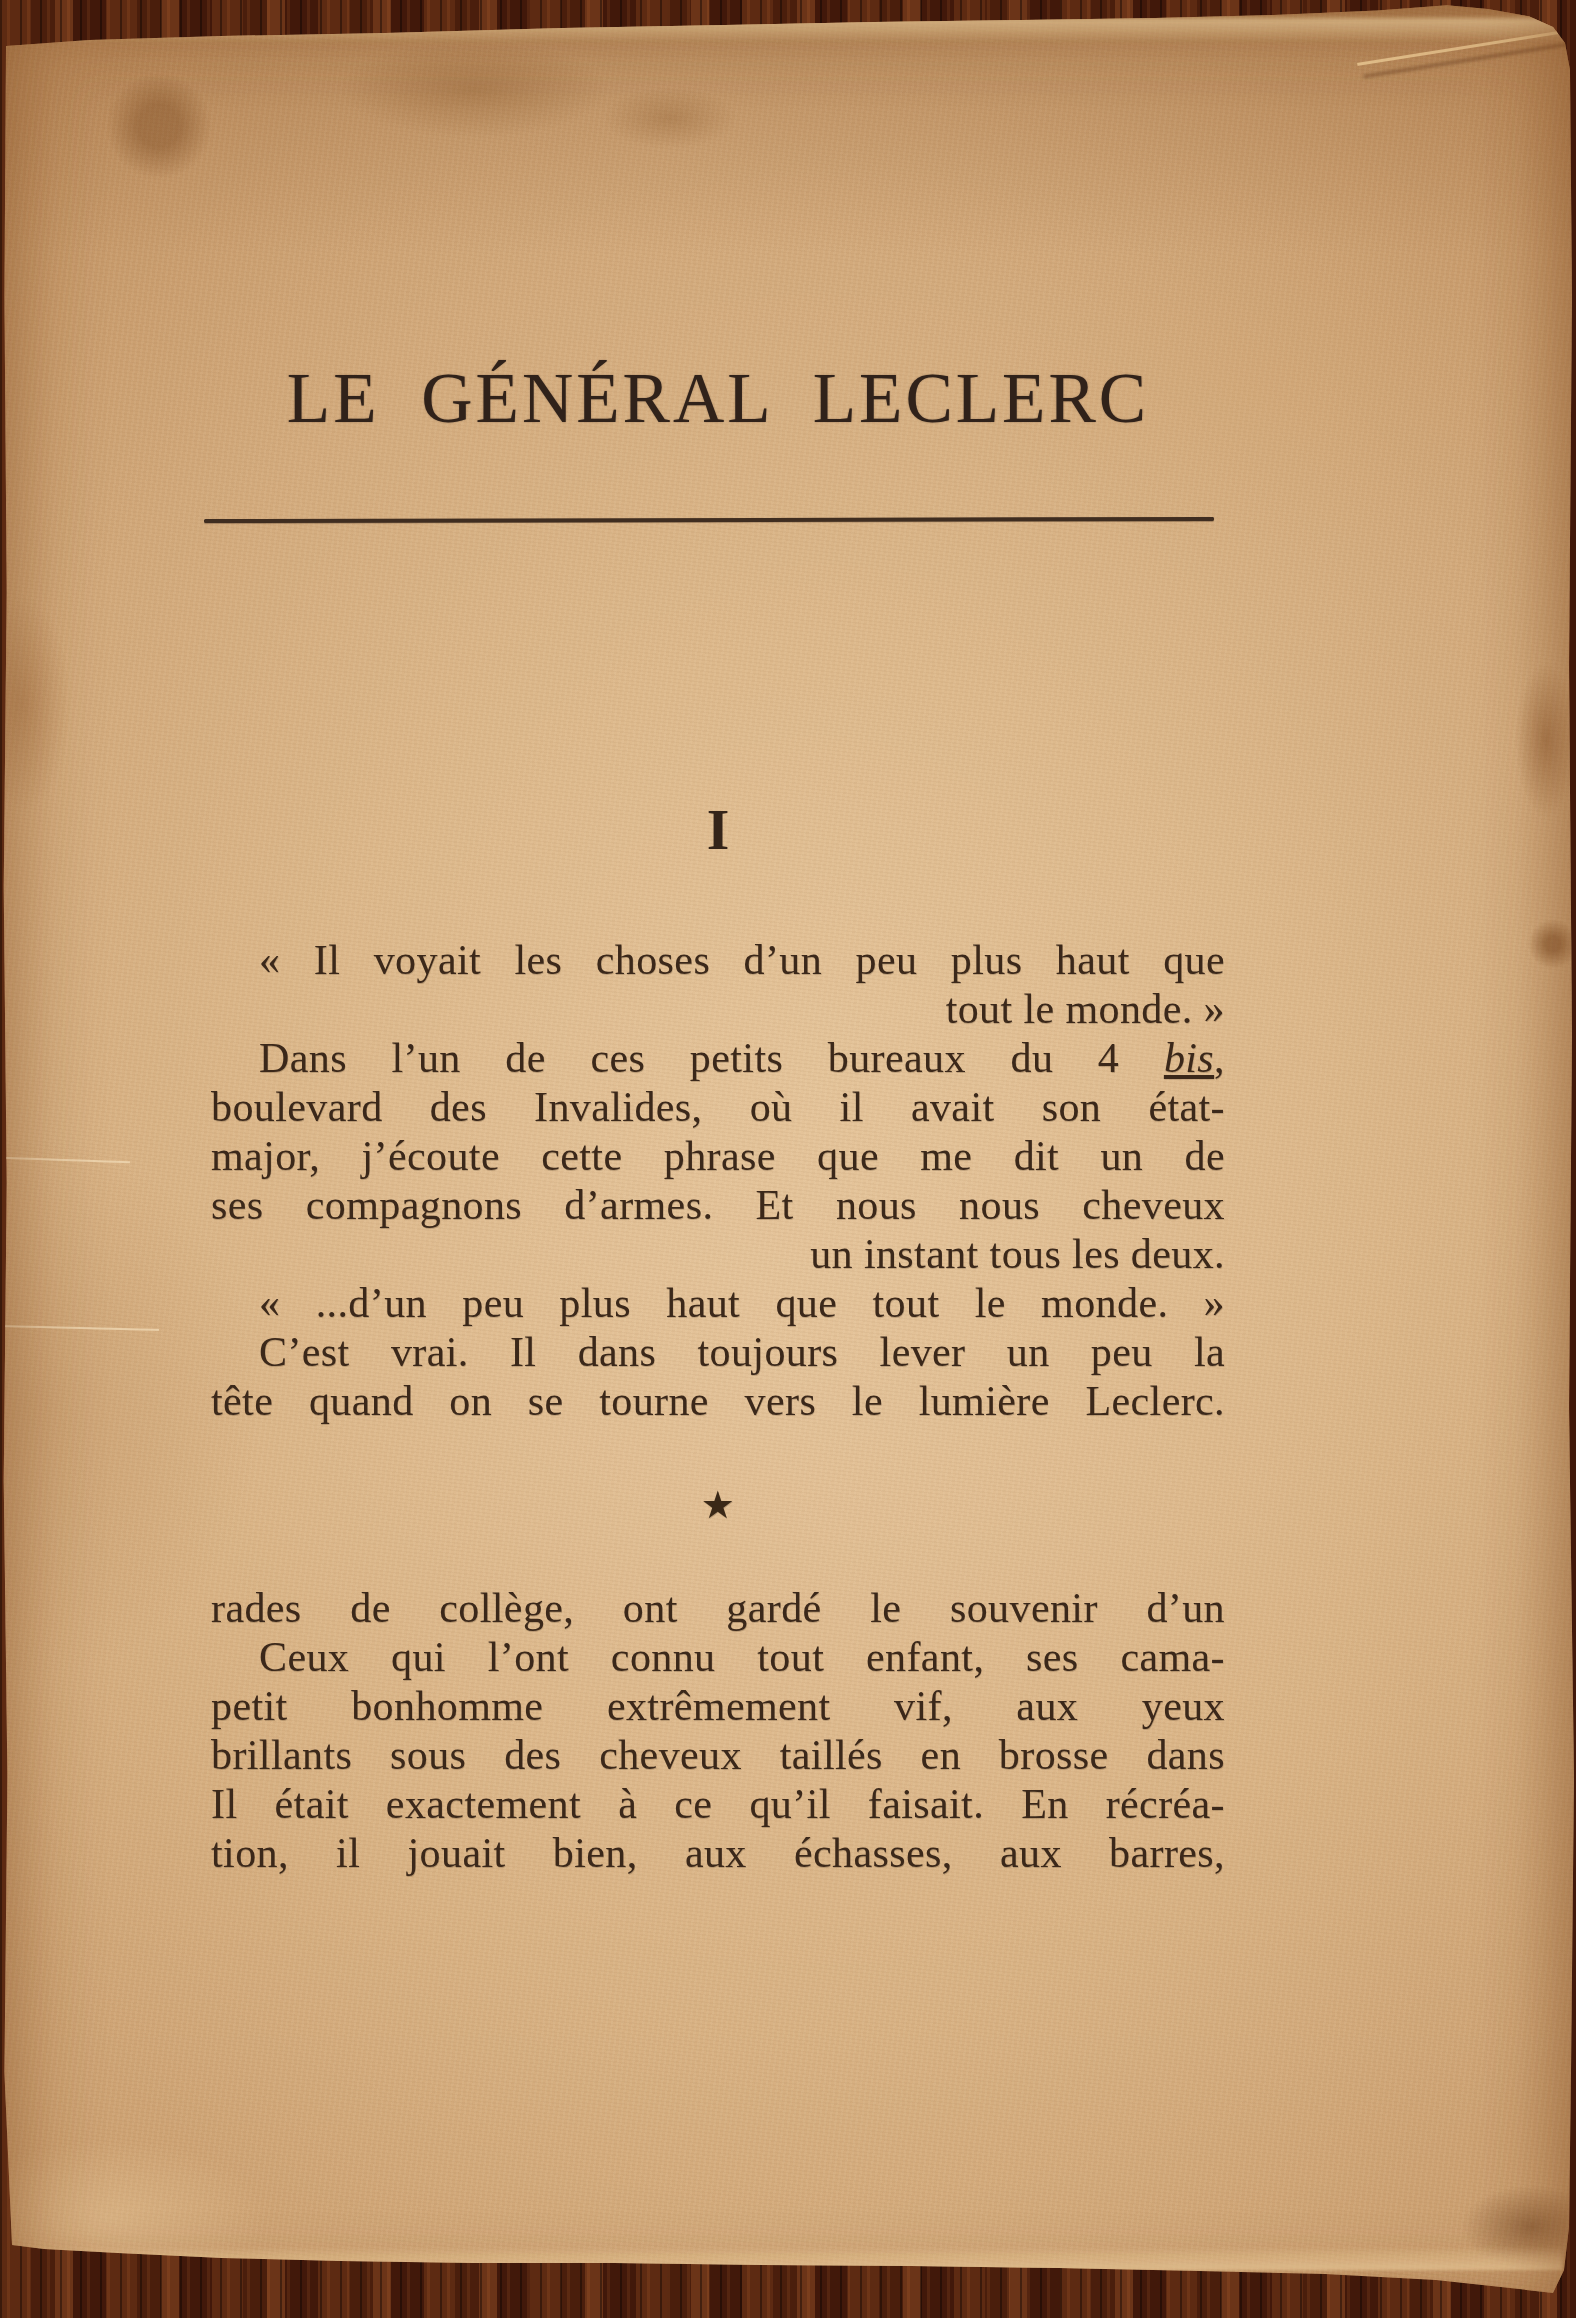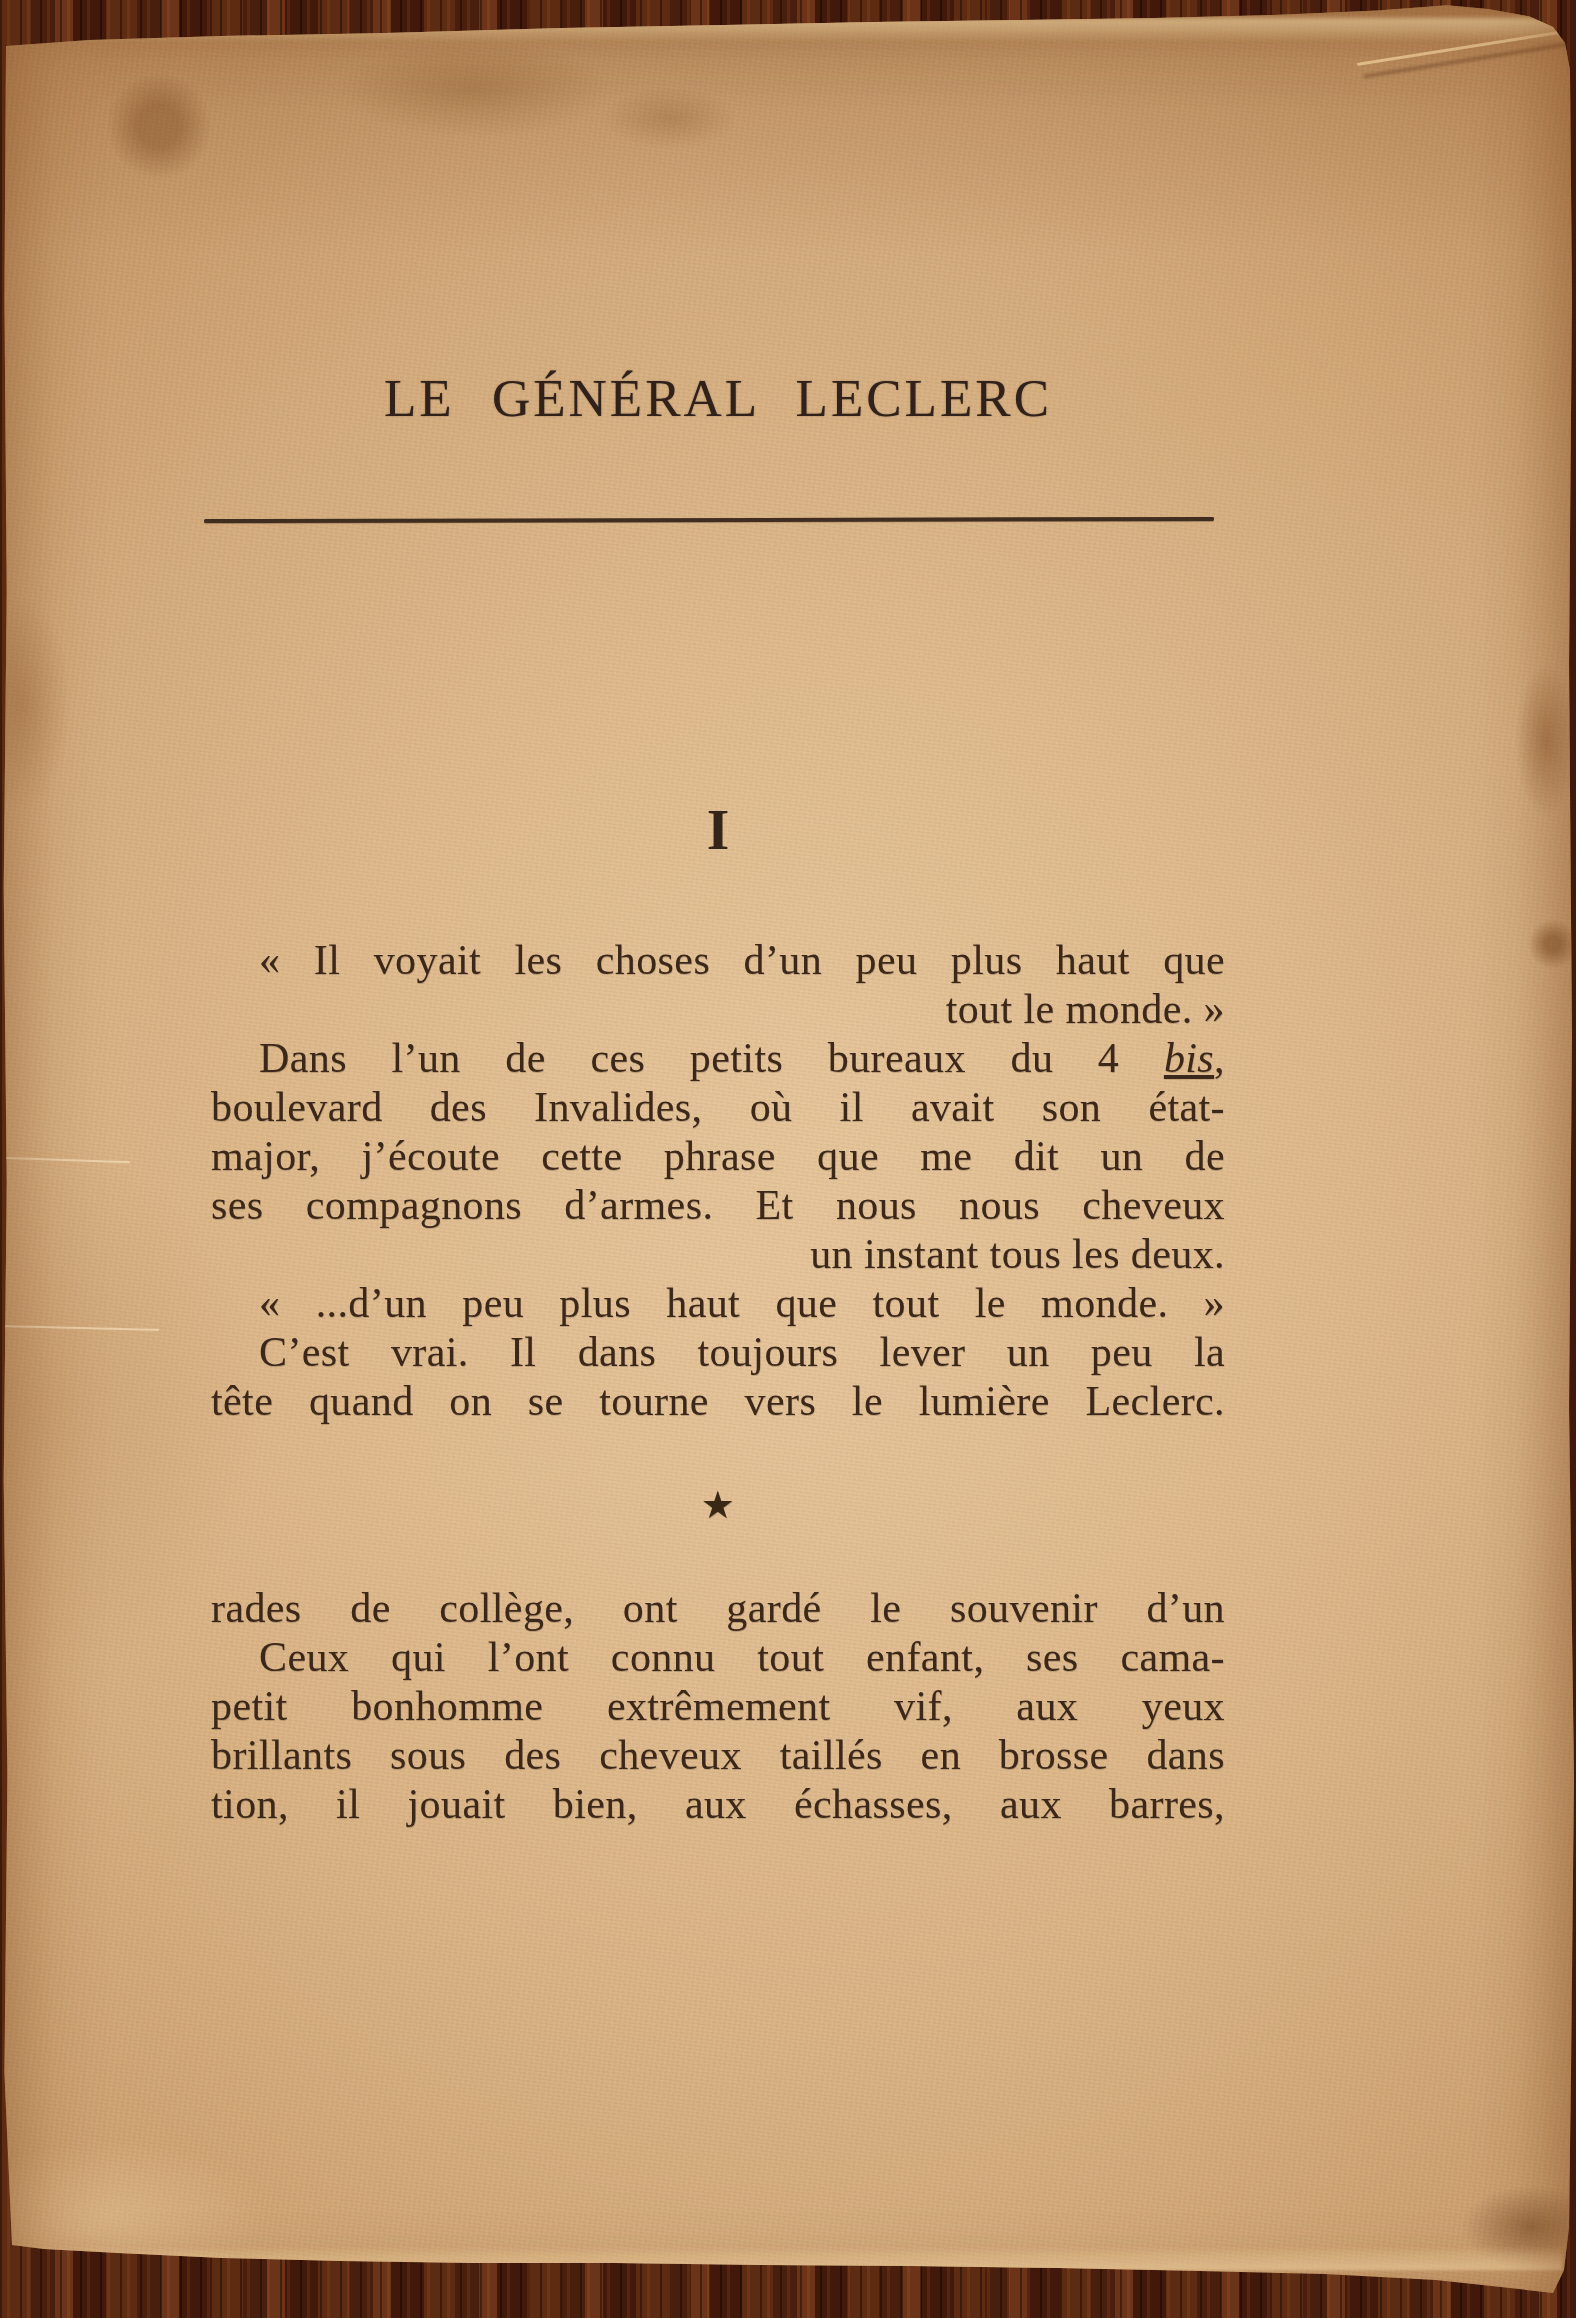--- a/index.html
+++ b/index.html
@@ -83,21 +83,21 @@
   }
   .crease{position:absolute;height:2.2px;background:rgba(246,226,190,.65);filter:blur(0.7px);}
   .crease.c1{left:0;top:1159px;width:130px;transform:rotate(2deg);}
   .crease.c2{left:0;top:1327px;width:159px;transform:rotate(1.4deg);}
 
   
   .printed{color:#3a2817;}
   .title{
     position:absolute;left:211px;top:361px;width:1014px;height:74px;
     line-height:74px;text-align:center;
-    font-size:53px;letter-spacing:3px;word-spacing:21px;
+    font-size:71px;letter-spacing:3px;word-spacing:21px;
     color:#30221a;
     text-shadow:0 0 1.5px rgba(48,34,26,.45);
     white-space:nowrap;
   }
   .rule{
     position:absolute;left:204px;top:518px;width:1010px;height:3.7px;
     background:#3f2d20;border-radius:1.5px;transform:rotate(-0.12deg);
     box-shadow:0 0.7px 0.7px rgba(60,40,25,.4);
   }
   .chapter{
@@ -154,19 +154,20 @@
       <div class="bl j">tête quand on se tourne vers le lumière Leclerc.</div>
 
       <div class="star-row">
           <span>★</span>
         </div>
 
       <div class="bl j">rades de collège, ont gardé le souvenir d’un</div>
       <div class="bl j i">Ceux qui l’ont connu tout enfant, ses cama-</div>
       <div class="bl j">petit bonhomme extrêmement vif, aux yeux</div>
       <div class="bl j">brillants sous des cheveux taillés en brosse dans</div>
+      <div class="bl j">Il était exactement à ce qu’il faisait. En récréa-</div>
       <div class="bl j">tion, il jouait bien, aux échasses, aux barres,</div>
     </div>
   </div>
 
   <div class="vignette"></div>
 </div>
 
 
 </body></html>

